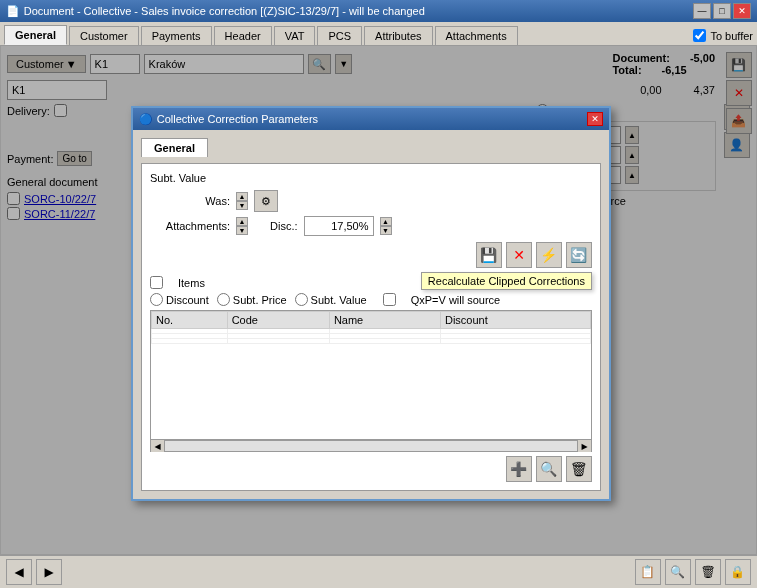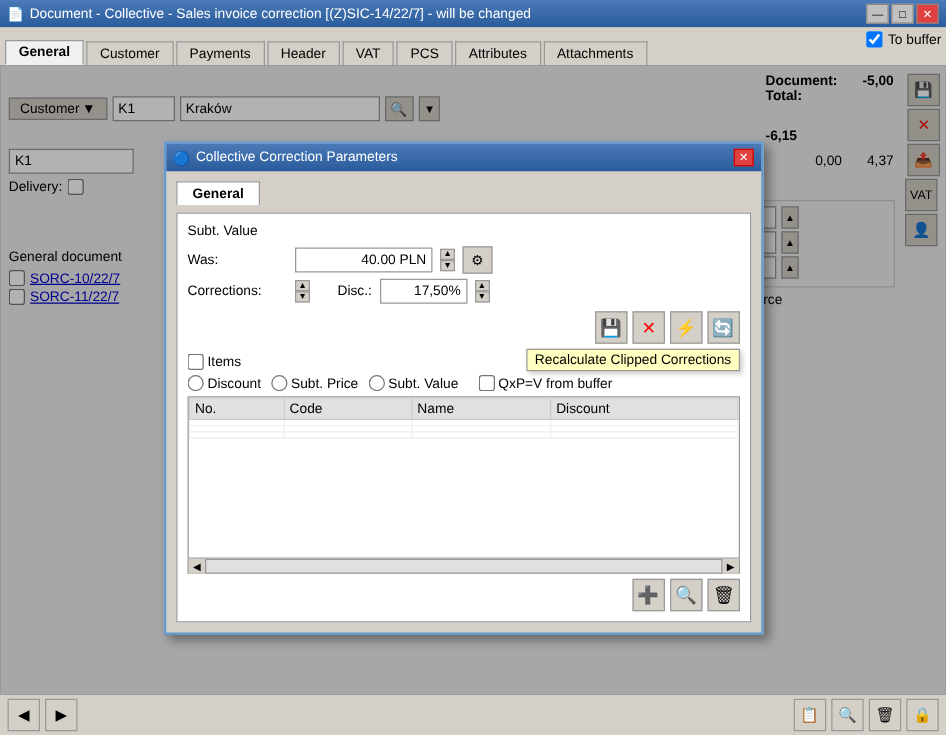--- a/index.html
+++ b/index.html
@@ -162,21 +162,21 @@
       margin-bottom: 6px;
       font-weight: normal;
     }
 
     .field-row {
       display: flex;
       align-items: center;
       gap: 6px;
       margin-bottom: 4px;
     }
-    .field-label { width: 80px; color: #000; }
+    .field-label { width: 80px; text-align: right; color: #000; }
     .field-input {
       border: 1px solid #999;
       background: #fff;
       padding: 2px 4px;
       height: 20px;
       width: 110px;
       text-align: right;
     }
     .field-input.highlighted { background: #3366cc; color: white; }
     .spin-btn {
@@ -225,21 +225,21 @@
     }
 
     
     .items-section { margin-top: 8px; }
     .items-header {
       display: flex;
       align-items: center;
       gap: 8px;
       margin-bottom: 4px;
     }
-    .checkbox-label { display: flex; align-items: flex-end; gap: 3px; }
+    .checkbox-label { display: flex; align-items: flex-end; gap: 15px; }
     .radio-label { display: flex; align-items: center; gap: 3px; }
     .radio-group { display: flex; align-items: center; gap: 8px; }
 
     .items-table-container {
       border: 1px solid #999;
       background: white;
       height: 130px;
       overflow: auto;
     }
     .items-table {
@@ -315,21 +315,21 @@
       padding: 1px 3px;
       height: 18px;
     }
   </style>
 </head>
 <body>
 
 <div class="title-bar">
   <div class="title-bar-left">
     <span>📄</span>
-    <span>Document - Collective - Sales invoice correction [(Z)SIC-14/22/7]  - will be changed</span>
+    <span>Document - Collective - Sales invoice correction [(Z)SIC-13/29/7]  - will be changed</span>
   </div>
   <div class="title-bar-right">
     <button class="win-btn">—</button>
     <button class="win-btn">□</button>
     <button class="win-btn close">✕</button>
   </div>
 </div>
 
 <div class="main-window">
 
@@ -337,21 +337,21 @@
     <div class="tab-bar" style="padding:0; gap:2px;">
       <div class="tab active">General</div>
       <div class="tab">Customer</div>
       <div class="tab">Payments</div>
       <div class="tab">Header</div>
       <div class="tab">VAT</div>
       <div class="tab">PCS</div>
       <div class="tab">Attributes</div>
       <div class="tab">Attachments</div>
     </div>
-    <div style="display:flex; align-items:center; gap:4px; padding-bottom:14px;">
+    <div style="display:flex; align-items:center; gap:4px; padding-bottom:3px;">
       <input type="checkbox" checked="" style="">
       <label>To buffer</label>
     </div>
   </div>
 
   <div class="content-area">
 
     <div style="display:flex; align-items:center; gap:4px; margin-bottom:4px;">
       <button style="background:#d4d0c8; border:1px solid #999; padding:2px 8px; cursor:pointer; font-size:11px; display:flex; align-items:center; gap:2px;">
         <span>Customer</span>
@@ -360,51 +360,55 @@
       <input class="input-field" style="width: 50px;" value="K1">
       <input class="input-field" style="width: 160px;" value="Kraków">
       <button style="border:1px solid #999; background:#d4d0c8; padding:1px 4px; cursor:pointer; height:20px;">🔍</button>
       <button style="border:1px solid #999; background:#d4d0c8; padding:1px 3px; cursor:pointer; height:20px; font-size:9px;">▼</button>
 
       <div style="margin-left:auto; text-align:right; padding-right:35px;">
         <div style="display:flex; gap:20px; align-items:center;">
           <span style="font-weight:bold;">Document:</span>
           <span style="font-weight:bold;">-5,00</span>
         </div>
-        <div style="display:flex; gap:20px; align-items:flex-start;flex-direction:column;">
+        <div style="display:flex; gap:20px; align-items:flex-start;">
           <span style="font-weight:bold;">Total:</span>
           <span style="font-weight:bold;">-6,15</span>
         </div>
       </div>
     </div>
 
     <div style="display:flex; gap:4px; margin-bottom:4px; align-items:center;">
       <input class="input-field" style="width: 100px;" value="K1">
       <div style="margin-left:auto; padding-right:35px; text-align:right;">
-        <div style="display:flex; gap:20px;">
+        <div style="display:flex; gap:32px;">
           <span>0,00</span>
           <span>4,37</span>
         </div>
       </div>
     </div>
 
     <div class="right-buttons">
       <button class="icon-btn">💾</button>
       <button class="icon-btn" style="color:red;">✕</button>
       <button class="icon-btn">📤</button>
     </div>
 
     <div style="display:flex; gap:8px; margin-top:4px;">
 
       <div style="width:130px; flex-shrink:0;">
         <div class="form-row">
           <span>Delivery:</span>
           <input type="checkbox" style="">
         </div>
         <div style="height:30px;"></div>
+        <div class="form-row">
+          <span>Payment:</span>
+          <button style="font-size:10px; background:#d4d0c8; border:1px solid #999; cursor:pointer; padding:1px 4px;">Go to</button>
+        </div>
 
         <div class="clipped-doc-section">
           <div style="font-size:11px; margin-bottom:4px;">General document</div>
           <div class="clipped-item">
             <input type="checkbox" style="">
             <span class="link-text">SORC-10/22/7</span>
           </div>
           <div class="clipped-item">
             <input type="checkbox" style="">
             <span class="link-text">SORC-11/22/7</span>
@@ -458,31 +462,30 @@
 
           <div class="modal-tab-bar">
             <div class="modal-tab active">General</div>
           </div>
 
           <div class="modal-body">
             <div class="section-label">Subt. Value</div>
 
             <div class="field-row">
               <span class="field-label">Was:</span>
-              <input class="field-input" value="40.00 PLN" style="">
               <div class="spin-btn">
                 <div class="spin-arrow">▲</div>
                 <div class="spin-arrow">▼</div>
               </div>
               <button style="width:24px; height:22px; background:#d4d0c8; border:1px solid #999; cursor:pointer;">⚙</button>
             </div>
 
 
             <div class="field-row">
-              <span class="field-label">Corrections:</span>
+              <span class="field-label">Attachments:</span>
               <div class="spin-btn">
                 <div class="spin-arrow">▲</div>
                 <div class="spin-arrow">▼</div>
               </div>
               <span style="margin-left:16px;">Disc.:</span>
               <input class="field-input disc-input" value="17,50%" style="width: 70px;">
               <div class="spin-btn">
                 <div class="spin-arrow">▲</div>
                 <div class="spin-arrow">▼</div>
               </div>
@@ -511,21 +514,21 @@
                 <label class="radio-label">
                   <input type="radio" name="items_radio" style="">
                   <span>Subt. Price</span>
                 </label>
                 <label class="radio-label">
                   <input type="radio" name="items_radio" style="">
                   <span>Subt. Value</span>
                 </label>
                 <label class="checkbox-label" style="margin-left:8px;">
                   <input type="checkbox" style="">
-                  <span>QxP=V from buffer</span>
+                  <span>QxP=V will source</span>
                 </label>
               </div>
 
               <div class="items-table-container">
                 <table class="items-table">
                   <thead>
                     <tr>
                       <th>No.</th>
                       <th>Code</th>
                       <th>Name</th>

